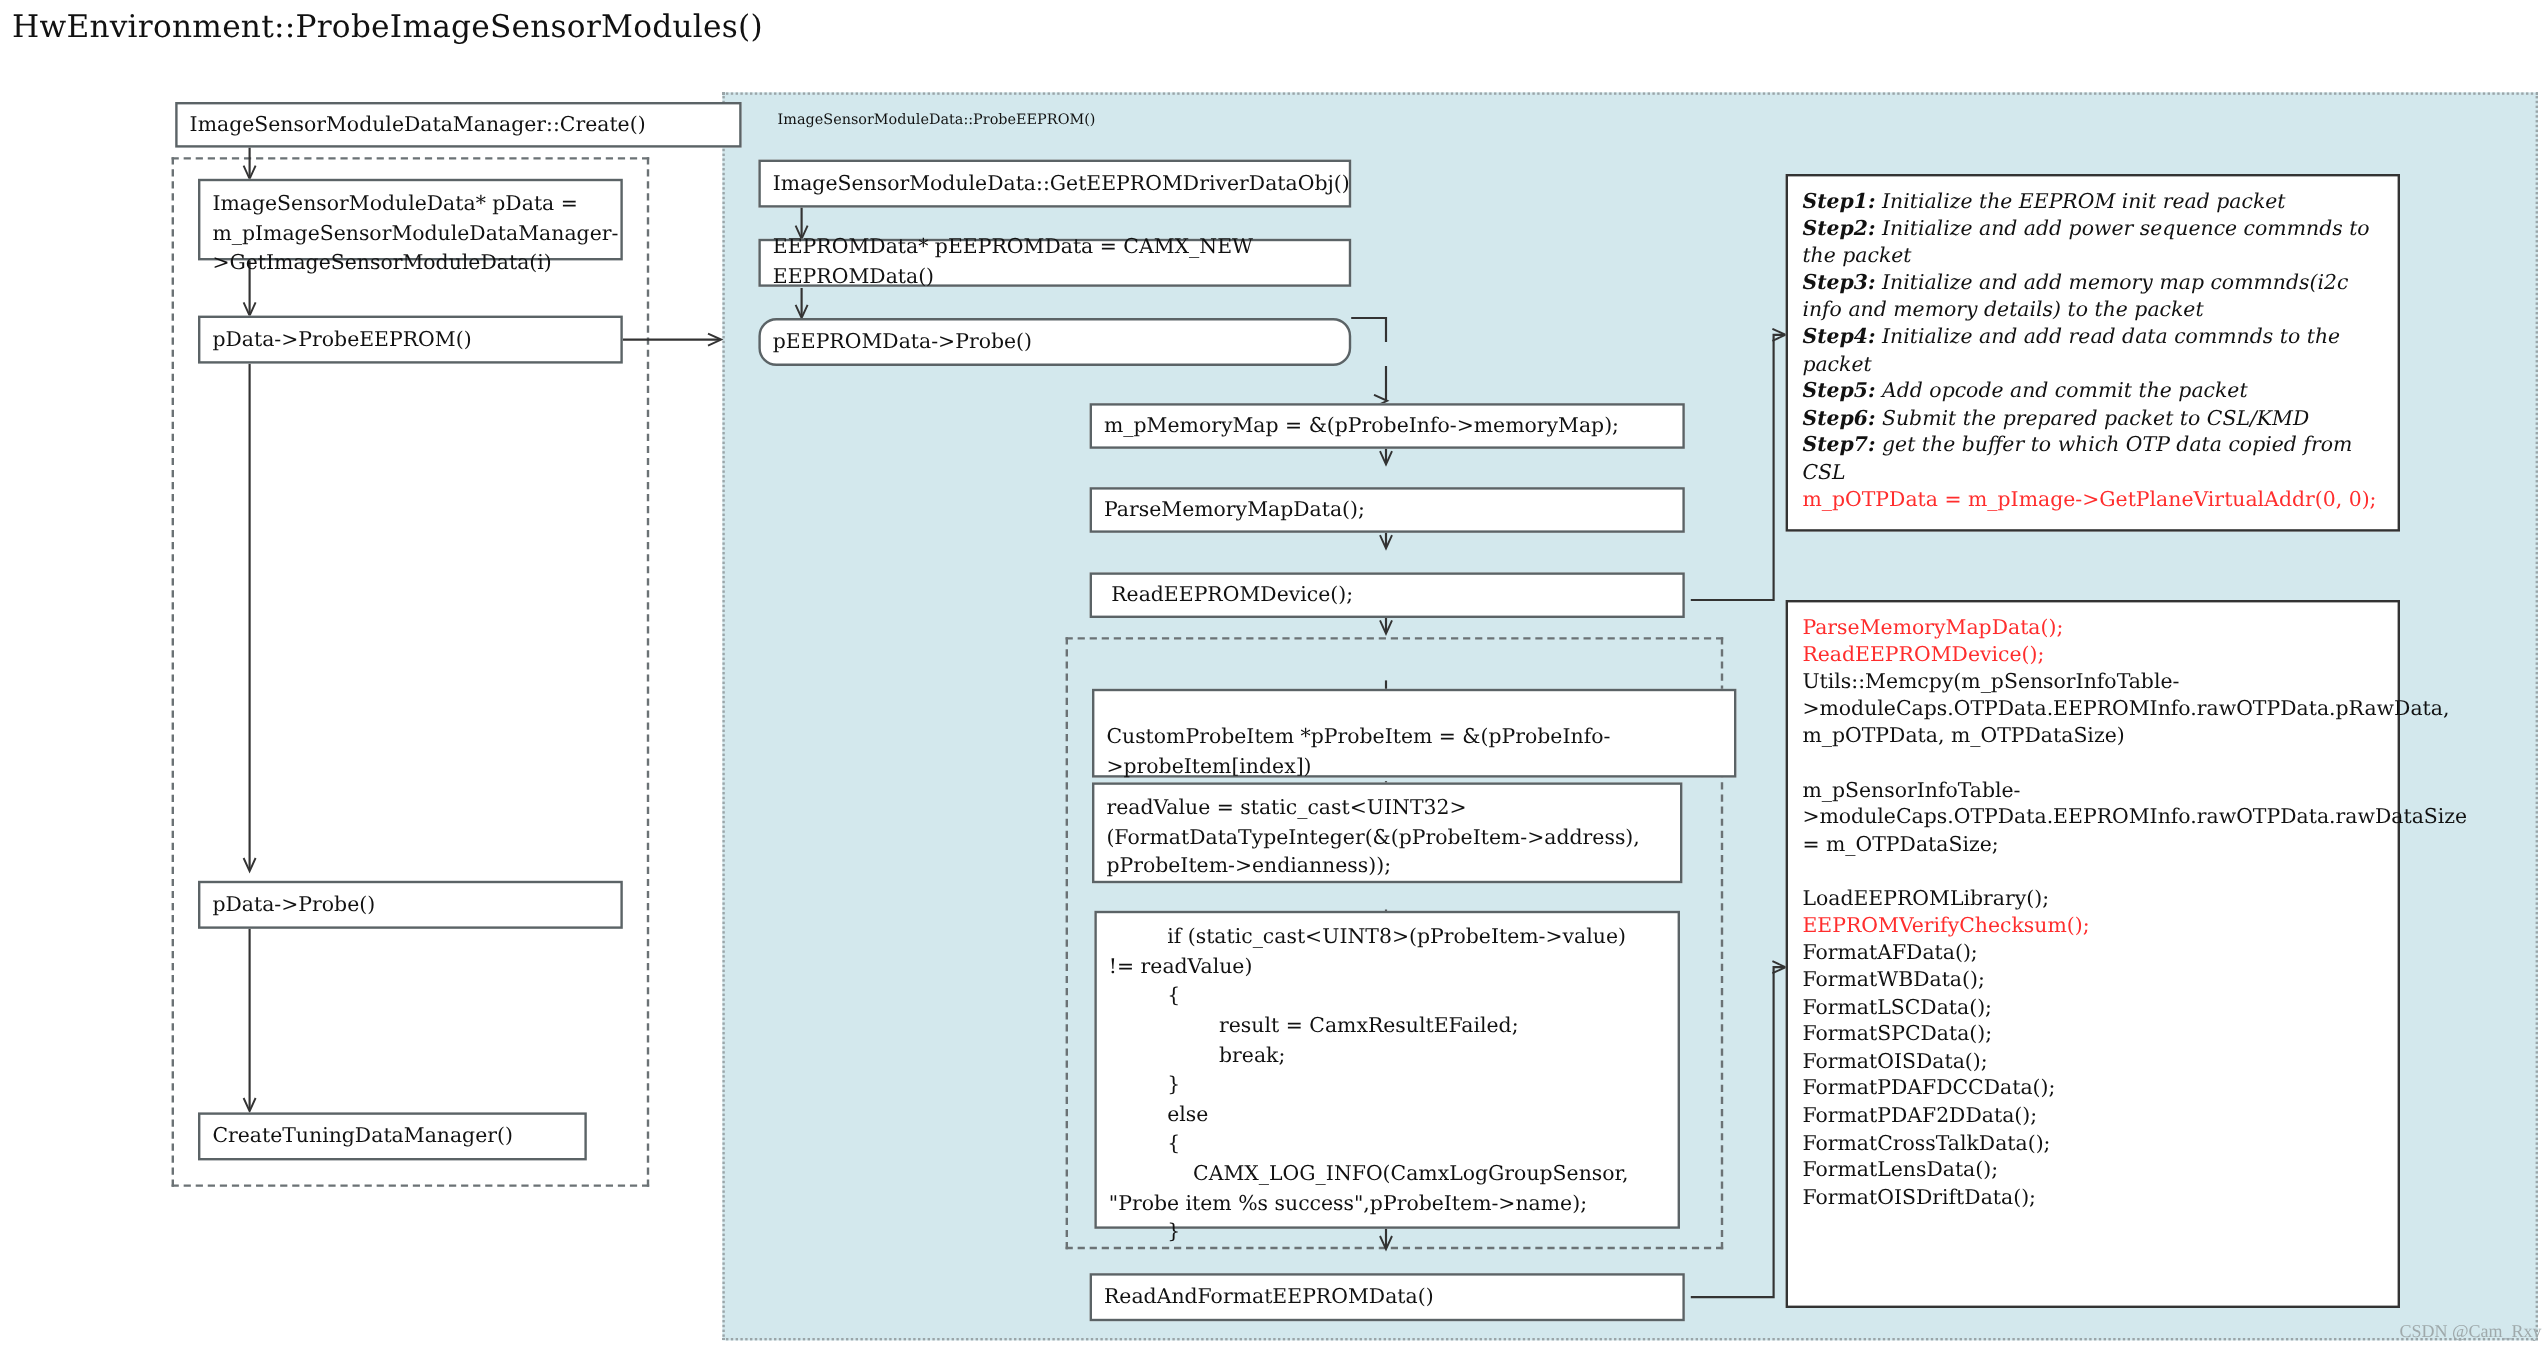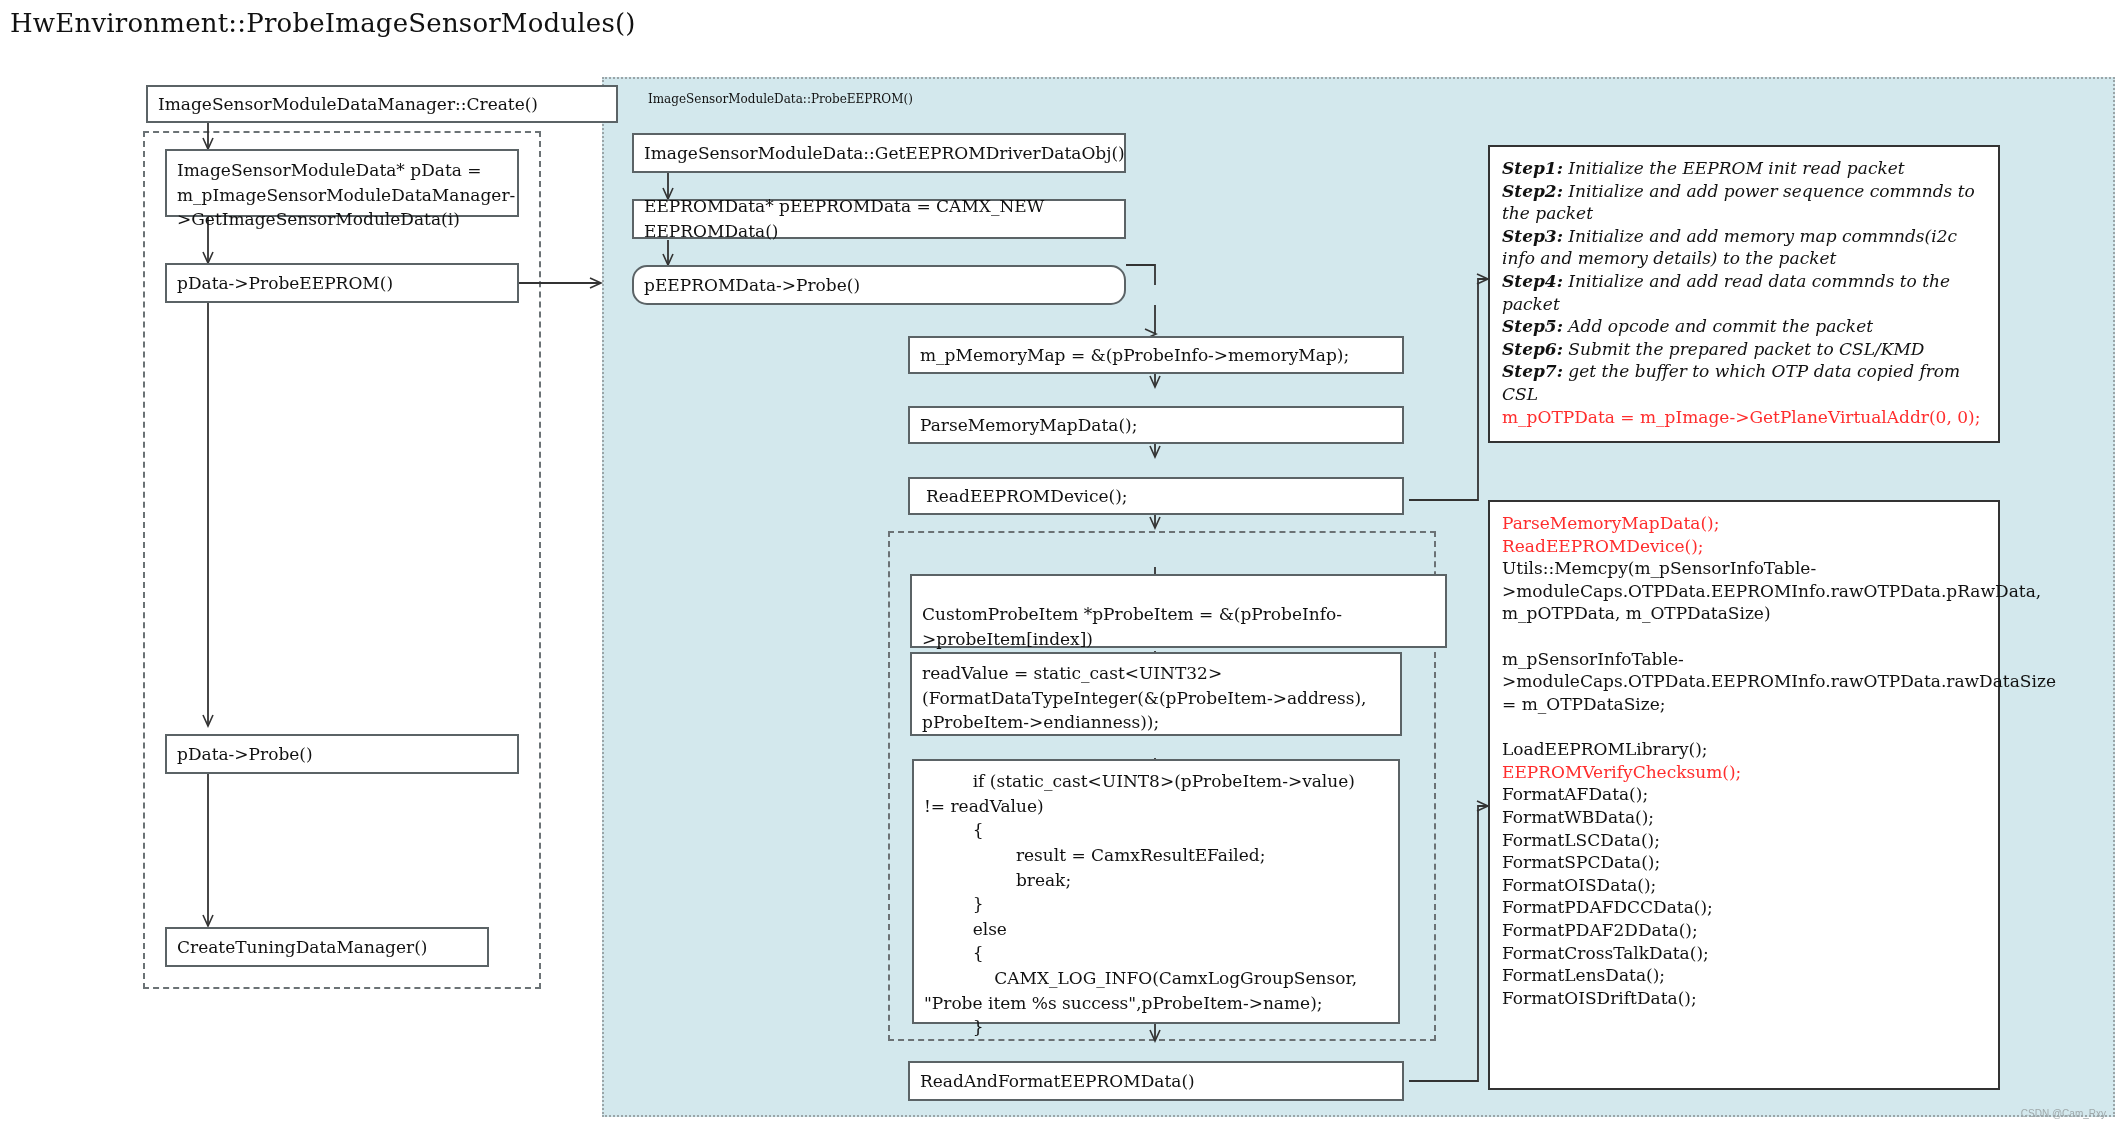--- a/index.html
+++ b/index.html
@@ -33,22 +33,22 @@
   .annot{background:#ffffff;border:2px solid #333;padding:10px 12px;
          font-size:17px;line-height:1.33;color:#111;}
   .annot .it{font-style:italic;}
   .annot b{font-style:italic;font-weight:bold;}
   .annot .red{color:#ff2d2d;font-style:normal;}
 
   
   #wires{position:absolute;left:0;top:0;width:2120px;height:1125px;pointer-events:none;}
 
   
-  #watermark{right:14px;bottom:6px;font-size:10px;color:#9fa9ab;
-             font-family:Liberation Sans, sans-serif;white-space:nowrap;}
+  #watermark{right:2px;bottom:6px;font-size:15px;color:#9fa9ab;
+             font-family:Liberation Serif, serif;white-space:nowrap;}
 </style>
 </head>
 <body>
 
 <div class="abs" id="page-title">HwEnvironment::ProbeImageSensorModules()</div>
 
 <div class="abs" id="blue-panel"></div>
 <div class="abs" id="blue-panel-title">ImageSensorModuleData::ProbeEEPROM()</div>
 
 <div class="abs dashed-box" id="left-dashed"></div>

